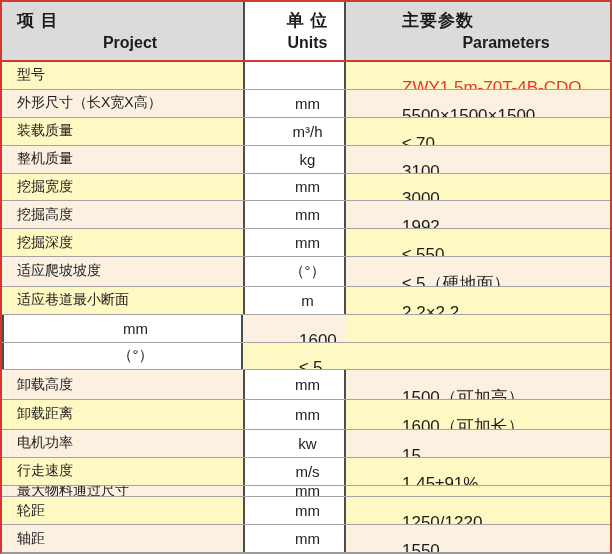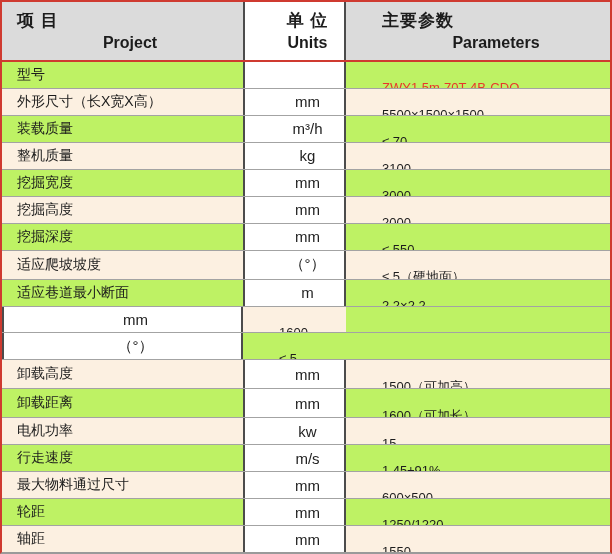--- a/index.html
+++ b/index.html
@@ -6,21 +6,21 @@
   html,body { width:612px; height:554px; background:#fff; }
   body { font-family:"Liberation Sans","DejaVu Sans",sans-serif; color:#1c1c1c; }
 
   .spec-table{
     width:612px; height:554px;
     border-top:2px solid var(--red);
     border-left:2px solid var(--red);
     border-right:2px solid var(--red);
     border-bottom:2px solid #9a9a9a;
     display:flex; flex-direction:column;
-    background:#bef264;
+    background:#fef9c3;
   }
 
   .row{
     display:grid;
     grid-template-columns:241px 103px 1fr;
     flex:1 1 auto;
     border-top:1px solid #a3a3a3;
     min-height:0;
   }
   .row.header{
@@ -34,31 +34,31 @@
     display:flex; flex-direction:column; justify-content:center;
     overflow:hidden; white-space:nowrap;padding-left:26px;
   }
   .cell.c1{ padding-left:15px; }
   .cell.c2{
     align-items:center; text-align:center;
     background:#fff;
     border-left:2px solid #4c4c4c;
     border-right:2px solid #4c4c4c;
   }
-  .cell.c3{ padding-left:36px; }
+  .cell.c3{ padding-left:56px; }
 
   .row.header .c1, .row.header .c3{ background:var(--hdr); }
   .row.stripe .c1, .row.stripe .c3{ background:var(--beige); }
 
   .hdr-zh{ font-size:17px; font-weight:bold; letter-spacing:1px; line-height:1.35; }
   .hdr-en{ font-size:16px; font-weight:bold; line-height:1.2;text-align:center; }
 
   .label{ font-size:14px; }
   .unit{ font-size:15px; color:#222; }
-  .value{ font-size:13px;margin-top:25px; }
+  .value{ font-size:17px;margin-top:25px; }
   .value.model-red{ color:var(--model); }
 </style>
 </head>
 <body>
 
 <div class="spec-table">
   <div class="row header">
     <div class="cell c1">
       <span class="hdr-zh">项 目</span>
       <span class="hdr-en">Project</span>
@@ -129,21 +129,21 @@
     </div>
   </div>
     <div class="row stripe">
     <div class="cell c1">
       <span class="label">挖掘高度</span>
     </div>
     <div class="cell c2">
       <span class="unit">mm</span>
     </div>
     <div class="cell c3">
-      <span class="value">2000</span>
+      <span class="value">1992</span>
     </div>
   </div>
     <div class="row">
     <div class="cell c1">
       <span class="label">挖掘深度</span>
     </div>
     <div class="cell c2">
       <span class="unit">mm</span>
     </div>
     <div class="cell c3">
@@ -232,23 +232,20 @@
       <span class="value">1.45±91%</span>
     </div>
   </div>
     <div class="row stripe">
     <div class="cell c1">
       <span class="label">最大物料通过尺寸</span>
     </div>
     <div class="cell c2">
       <span class="unit">mm</span>
     </div>
-    <div class="cell c3">
-      <span class="value">600×500</span>
-    </div>
   </div>
     <div class="row">
     <div class="cell c1">
       <span class="label">轮距</span>
     </div>
     <div class="cell c2">
       <span class="unit">mm</span>
     </div>
     <div class="cell c3">
       <span class="value">1250/1220</span>

